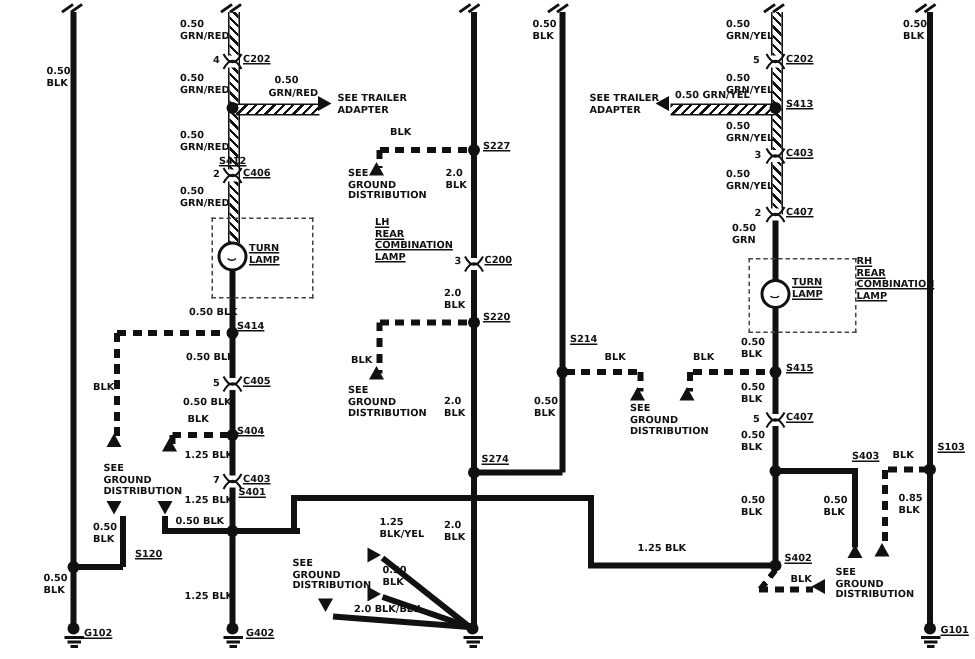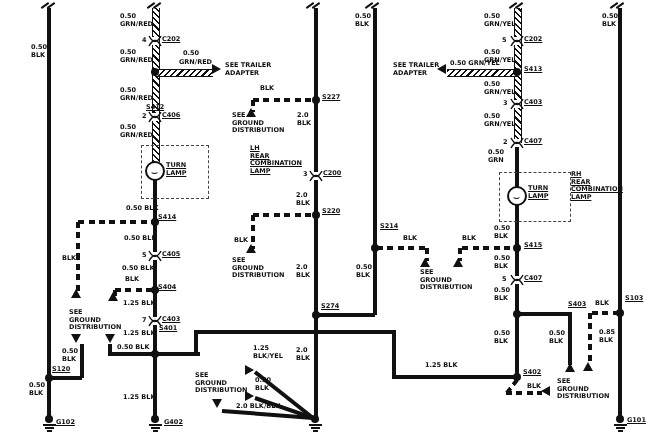--- a/index.html
+++ b/index.html
@@ -224,21 +224,21 @@
     <div class="lbl u" style="left: 159px; top: 325px;">S401</div>
     <div class="lbl" style="left: 117px; top: 344px;">0.50 BLK</div>
     <div class="lbl" style="left: 123px; top: 394px;">1.25 BLK</div>
     <div class="lbl u" style="left: 164px; top: 419px;">G402</div>
     <div class="lbl" style="left: 62px; top: 255px;">BLK</div>
     <div class="lbl" style="left: 69px; top: 309px;">SEE
 GROUND
 DISTRIBUTION</div>
     <div class="lbl" style="left: 62px; top: 348px;">0.50
 BLK</div>
-    <div class="lbl u" style="left: 52px; top: 366px;">S120</div>
+    <div class="lbl u" style="left: 52px; top: 366px; padding-left: 38px;">S120</div>
     <div class="lbl" style="left: 29px; top: 382px;">0.50
 BLK</div>
     <div class="lbl u" style="left: 56px; top: 419px;">G102</div>
     <div class="lbl" style="left: 260px; top: 85px;">BLK</div>
     <div class="lbl u" style="left: 322px; top: 94px;">S227</div>
     <div class="lbl" style="left: 232px; top: 112px;">SEE
 GROUND
 DISTRIBUTION</div>
     <div class="lbl" style="left: 297px; top: 112px;">2.0
 BLK</div>

